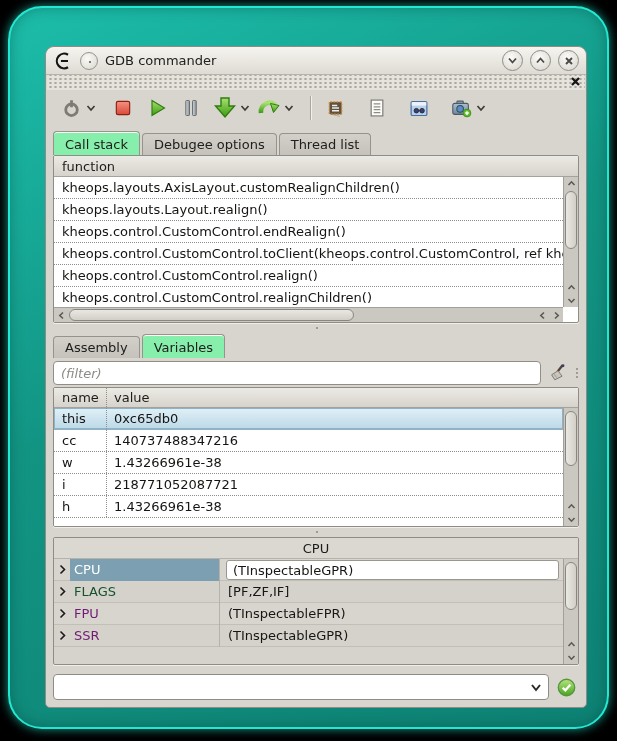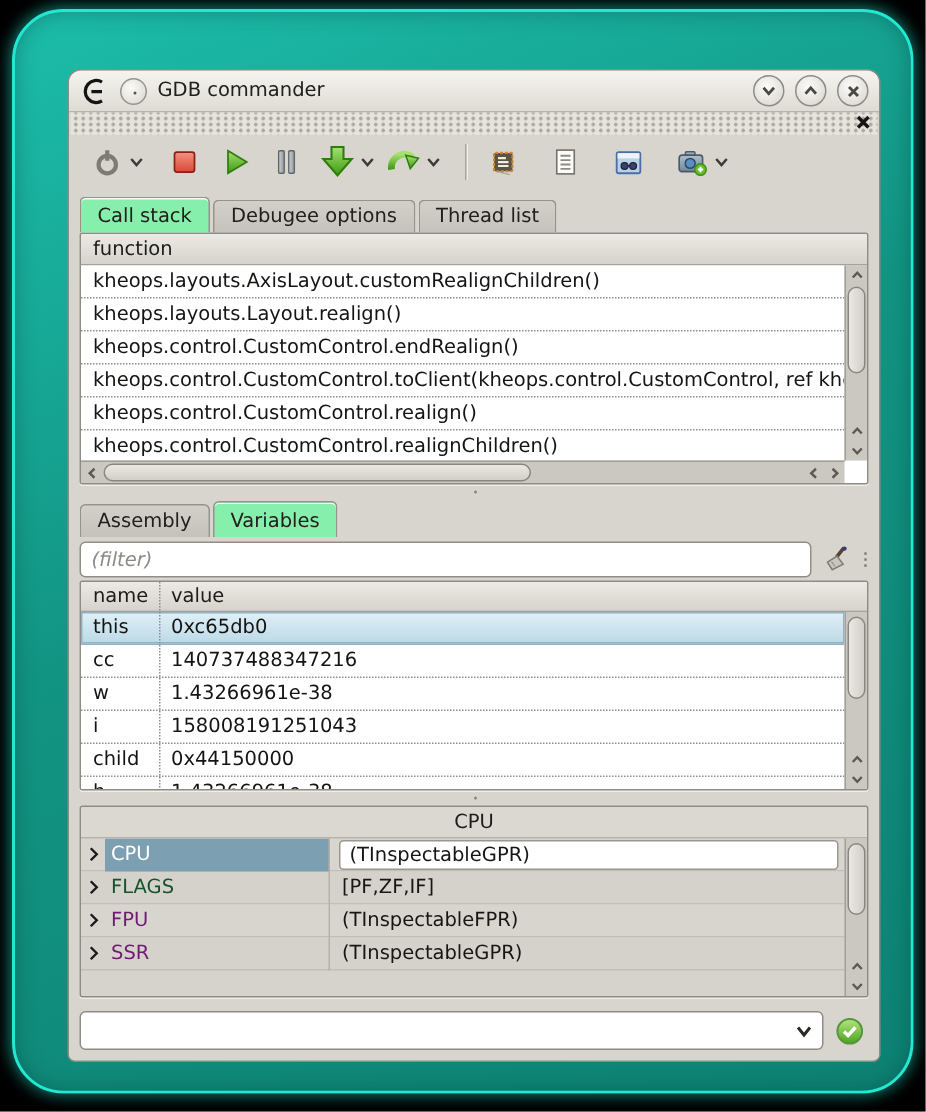--- a/index.html
+++ b/index.html
@@ -386,27 +386,23 @@
           <span class="val">140737488347216</span>
         </div>
 
         <div class="var-row">
           <span class="name">w</span>
           <span class="val">1.43266961e-38</span>
         </div>
 
         <div class="var-row">
           <span class="name">i</span>
-          <span class="val">158008191251043</span>
-        </div>
-
-        <div class="var-row">
-          <span class="name">child</span>
-          <span class="val">0x44150000</span>
-        </div>
+          <span class="val">218771052087721</span>
+        </div>
+
 
         <div class="var-row">
           <span class="name">h</span>
           <span class="val">1.43266961e-38</span>
         </div>
       </div>
     <div class="vscroll" style="top:20px;bottom:0">
       <div class="thumb" style="left:1px;right:1px;top:3px;height:55px"></div>
       <div class="sb-btn" style="bottom:13px">
             <svg width="9" height="7" viewBox="0 0 9 7">

